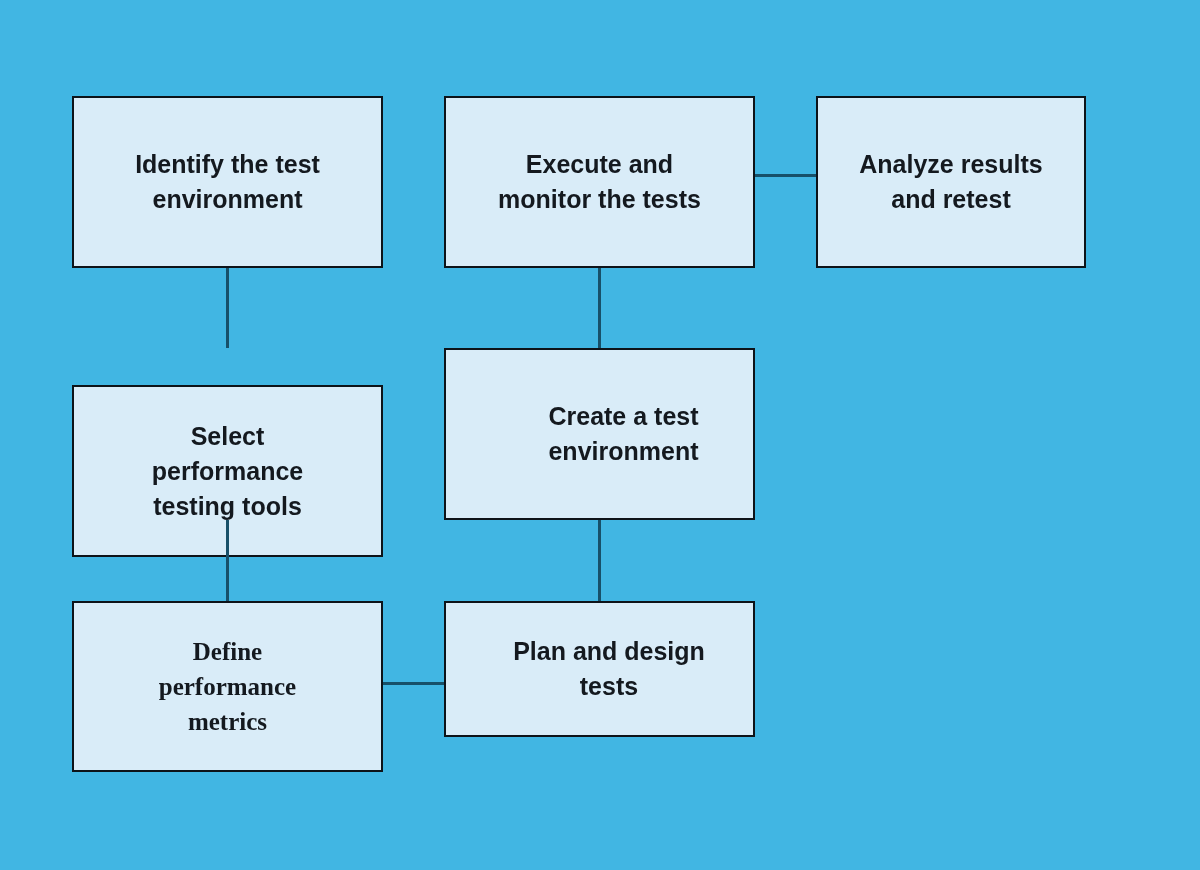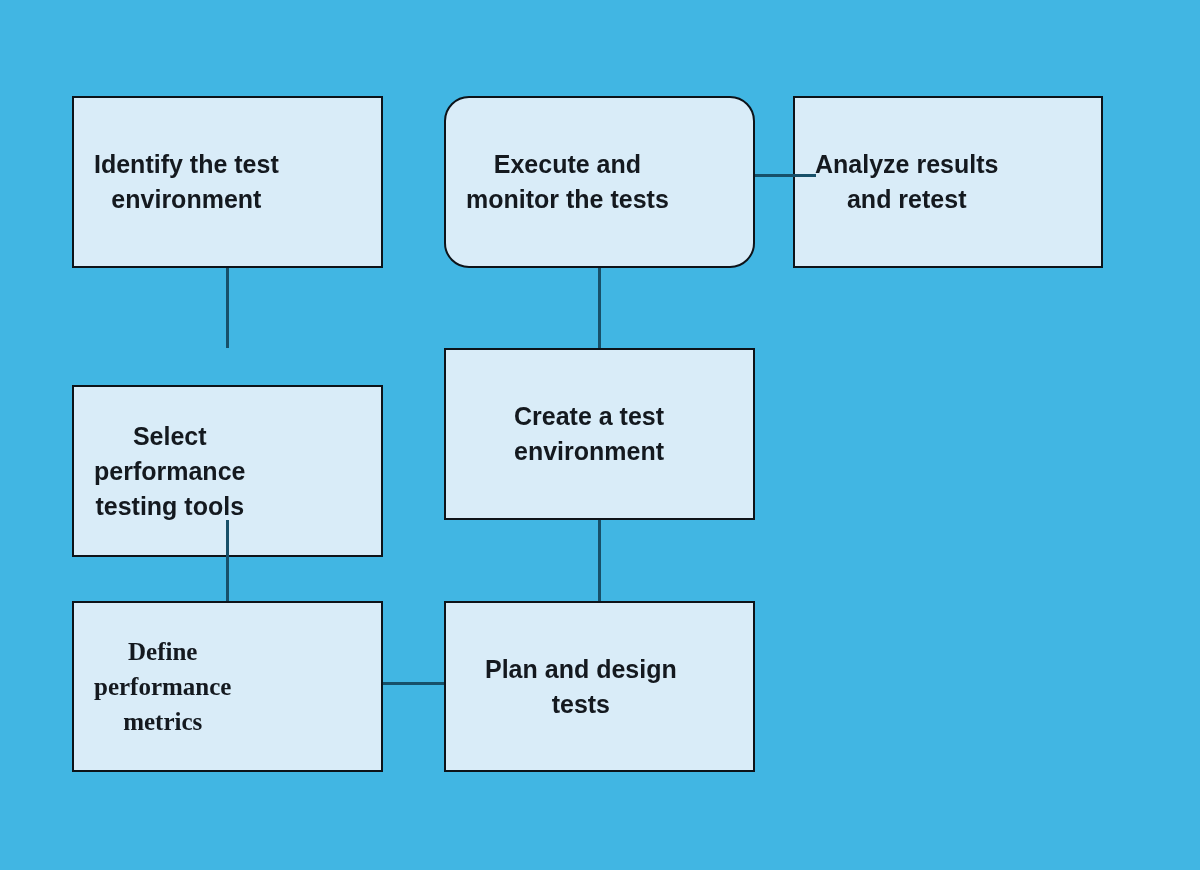--- a/index.html
+++ b/index.html
@@ -20,39 +20,39 @@
     position: relative;
     width: 1200px; height: 870px;
     background: var(--bg);
   }
   .node {
     position: absolute;
     background: var(--node-fill);
     border: 2px solid var(--node-border);
     display: flex;
     align-items: center;
-    justify-content: flex-start;
+    justify-content: center;
     text-align: center;
   }
   .node-label {
     font-weight: bold;
     font-size: 25px;
     line-height: 35px;
     color: var(--text);
     white-space: pre-line;
     padding: 0 20px;
   }
   
   .n1 { left: 72px;  top: 96px;  width: 311px; height: 172px; }
-  .n2 { left: 444px; top: 96px;  width: 311px; height: 172px; border-radius: 25px; }
-  .n3 { left: 793px; top: 96px;  width: 310px; height: 172px; }
+  .n2 { left: 444px; top: 96px;  width: 311px; height: 172px; }
+  .n3 { left: 816px; top: 96px;  width: 270px; height: 172px; }
   .n4 { left: 72px;  top: 348px; width: 311px; height: 172px; margin-top: 37px; }
   .n5 { left: 444px; top: 348px; width: 311px; height: 172px; padding-left: 48px; }
   .n6 { left: 72px;  top: 601px; width: 311px; height: 171px; font-family: Liberation Serif, serif; }
-  .n7 { left: 444px; top: 601px; width: 311px; height: 171px; padding-left: 19px; }
+  .n7 { left: 444px; top: 601px; width: 311px; height: 136px; padding-left: 19px; }
   
   .connector { position: absolute; background: var(--connector); }
   .c1 { left: 226px; top: 268px; width: 3px;  height: 80px; }  
   .c2 { left: 226px; top: 520px; width: 3px;  height: 81px; }  
   .c3 { left: 383px; top: 682px; width: 61px; height: 3px;  }  
   .c4 { left: 598px; top: 520px; width: 3px;  height: 81px; }  
   .c5 { left: 598px; top: 268px; width: 3px;  height: 80px; }  
   .c6 { left: 755px; top: 174px; width: 61px; height: 3px;  }  
 </style>
 </head>

